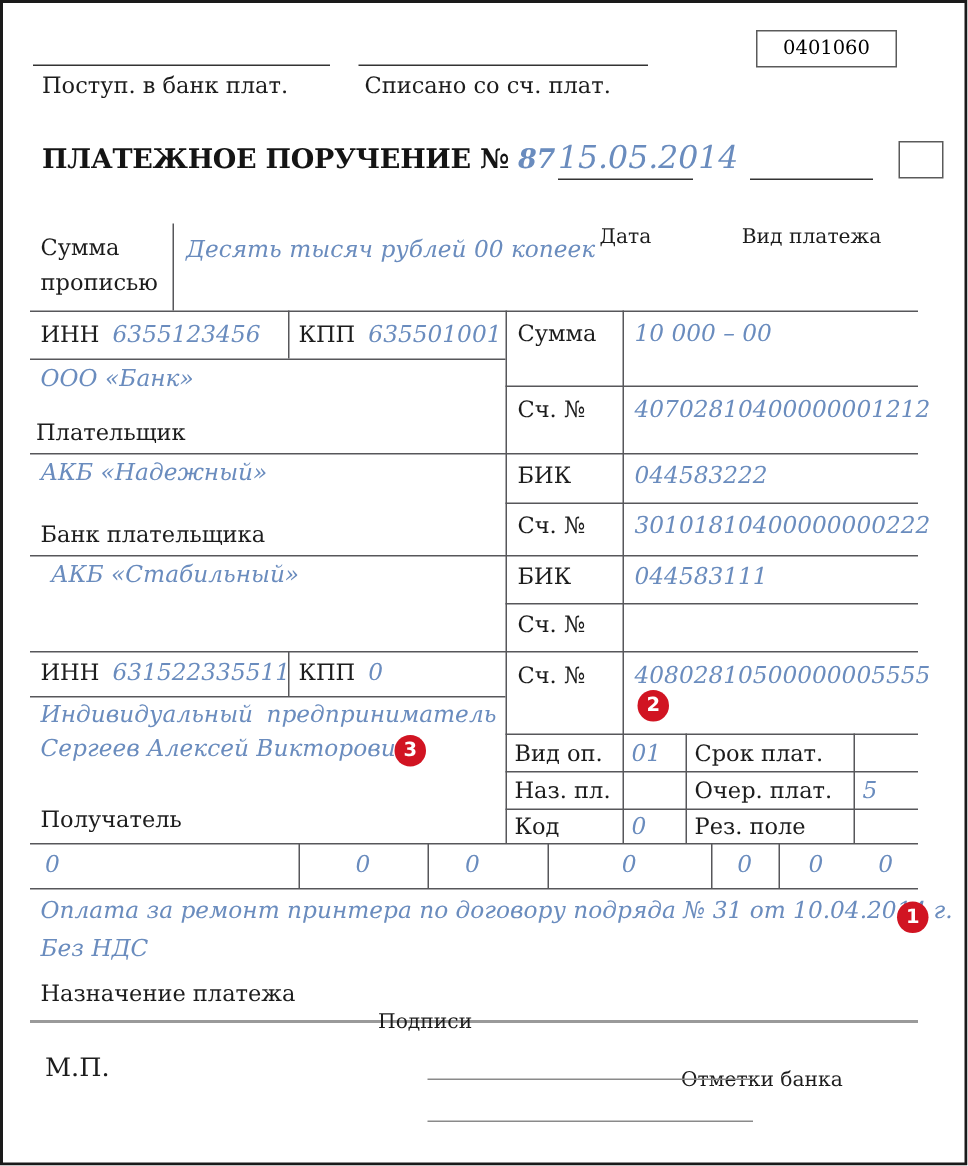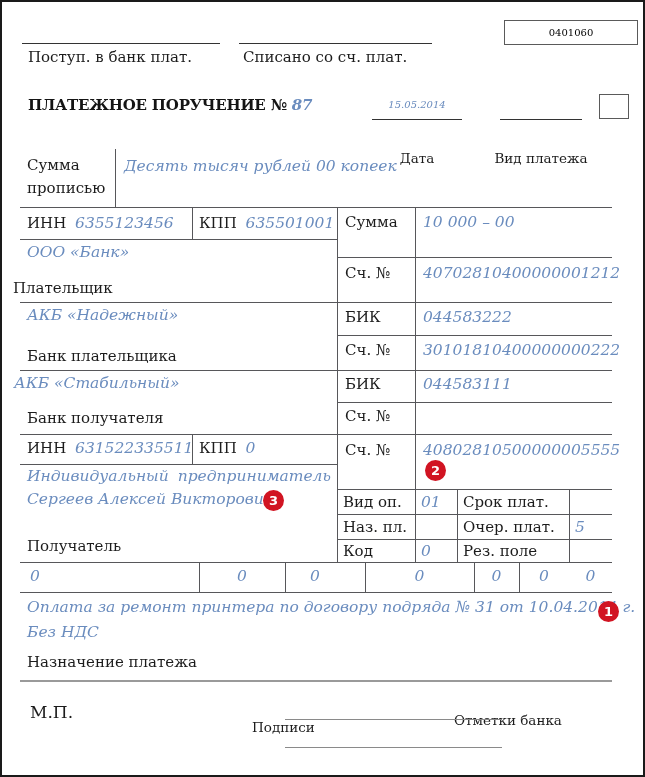--- a/index.html
+++ b/index.html
@@ -18,41 +18,41 @@
   .hl{position:absolute;height:1px;background:#57575a;}
   .vl{position:absolute;width:1px;background:#57575a;}
   .box{position:absolute;border:1px solid #5a5a5a;box-sizing:border-box;background:#fff;}
   .badge{
     position:absolute;width:21px;height:21px;border-radius:50%;
     background:#d11422;color:#ffffff;
     font-family:"DejaVu Sans","Liberation Sans",sans-serif;
     font-weight:bold;font-size:13px;
     display:flex;align-items:center;justify-content:center;
   }
-  .title{position:absolute;font-weight:bold;font-size:15px;color:#141414;white-space:nowrap;letter-spacing:-0.2px;}
+  .title{position:absolute;font-weight:bold;font-size:18px;color:#141414;white-space:nowrap;letter-spacing:-0.2px;}
   .title .num{font-weight:bold;font-style:italic;color:#6a8cbe;}
   .center{text-align:center;}
   .mp{position:absolute;font-size:17px;color:#1c1c1c;}
 </style>
 </head>
 <body>
 
 <div class="page">
 
   <div class="hl" style="left:20px;top:41px;width:198px;background:#333;"></div>
   <div class="lbl" style="left:26px;top:45px;">Поступ. в банк плат.</div>
   <div class="hl" style="left:237px;top:41px;width:193px;background:#333;"></div>
   <div class="lbl" style="left:241px;top:45px;">Списано со сч. плат.</div>
-  <div class="box center" style="left:502px;top:18px;width:134px;height:25px;line-height:23px;font-size:10px;">0401060</div>
+  <div class="box center" style="left:502px;top:18px;width:94px;height:25px;line-height:23px;font-size:13px;">0401060</div>
 
   <div class="title" style="left:26px;top:94px;">
     <span>ПЛАТЕЖНОЕ ПОРУЧЕНИЕ №</span>
     <span class="num">87</span>
   </div>
-  <div class="val center" style="left:370px;top:93px;width:90px;font-size:10px;">15.05.2014</div>
+  <div class="val center" style="left:370px;top:93px;width:90px;font-size:21px;">15.05.2014</div>
   <div class="hl" style="left:370px;top:117px;width:90px;background:#333;"></div>
   <div class="lbl-sm center" style="left:370px;top:121px;width:90px;">Дата</div>
   <div class="hl" style="left:498px;top:117px;width:82px;background:#333;"></div>
   <div class="lbl-sm center" style="left:490px;top:121px;width:98px;">Вид платежа</div>
   <div class="box" style="left:597px;top:92px;width:30px;height:25px;"></div>
 
   <div class="lbl" style="left:25px;top:153px;">Сумма</div>
   <div class="lbl" style="left:25px;top:176px;">прописью</div>
   <div class="vl" style="left:113px;top:147px;height:58px;"></div>
   <div class="val" style="left:122px;top:154px;">Десять тысяч рублей 00 копеек</div>
@@ -85,27 +85,26 @@
 
   <div class="lbl" style="left:25px;top:211px;">
     <span>ИНН</span>
     <span class="val" style="position:static;margin-left:4px;">6355123456</span>
   </div>
   <div class="lbl" style="left:197px;top:211px;">
     <span>КПП</span>
     <span class="val" style="position:static;margin-left:4px;">635501001</span>
   </div>
   <div class="val" style="left:25px;top:240px;">ООО «Банк»</div>
-  <div class="lbl" style="left:11px;top:276px;">Плательщик</div>
+  <div class="lbl" style="left:22px;top:276px;">Плательщик</div>
 
   <div class="val" style="left:25px;top:303px;">АКБ «Надежный»</div>
   <div class="lbl" style="left:25px;top:344px;">Банк плательщика</div>
 
-  <div class="val" style="left:12px;top:371px;">АКБ «Стабильный»</div>
-  <div class="lbl" style="left:25px;top:406px;">Банк получателя</div>
+  <div class="val" style="left:32px;top:371px;">АКБ «Стабильный»</div>
 
   <div class="lbl" style="left:25px;top:436px;">
     <span>ИНН</span>
     <span class="val" style="position:static;margin-left:4px;">631522335511</span>
   </div>
   <div class="lbl" style="left:197px;top:436px;">
     <span>КПП</span>
     <span class="val" style="position:static;margin-left:4px;">0</span>
   </div>
   <div class="val" style="left:25px;top:464px;word-spacing:4px;">Индивидуальный  предприниматель</div>
@@ -156,19 +155,19 @@
   <div class="val center" style="left:472px;top:564px;width:45px;">0</div>
   <div class="val center" style="left:517px;top:564px;width:50px;">0</div>
   <div class="val center" style="left:567px;top:564px;width:43px;">0</div>
 
   <div class="val" style="left:25px;top:595px;">Оплата за ремонт принтера по договору подряда № 31 от 10.04.2014 г.</div>
   <div class="badge" style="left:596px;top:599px;">1</div>
   <div class="val" style="left:25px;top:620px;">Без НДС</div>
   <div class="lbl" style="left:25px;top:650px;">Назначение платежа</div>
 
   <div class="hl" style="left:18px;top:678px;width:592px;background:#9a9a9a;height:2px;"></div>
-  <div class="lbl-sm" style="left:250px;top:690px;text-align:right;">Подписи</div>
+  <div class="lbl-sm" style="left:250px;top:644px;text-align:right;">Подписи</div>
   <div class="lbl-sm" style="left:452px;top:683px;">Отметки банка</div>
   <div class="mp" style="left:28px;top:700px;">М.П.</div>
   <div class="hl" style="left:283px;top:717px;width:217px;background:#8a8a8a;"></div>
   <div class="hl" style="left:283px;top:745px;width:217px;background:#8a8a8a;"></div>
 
 </div>
 
 </body></html>

